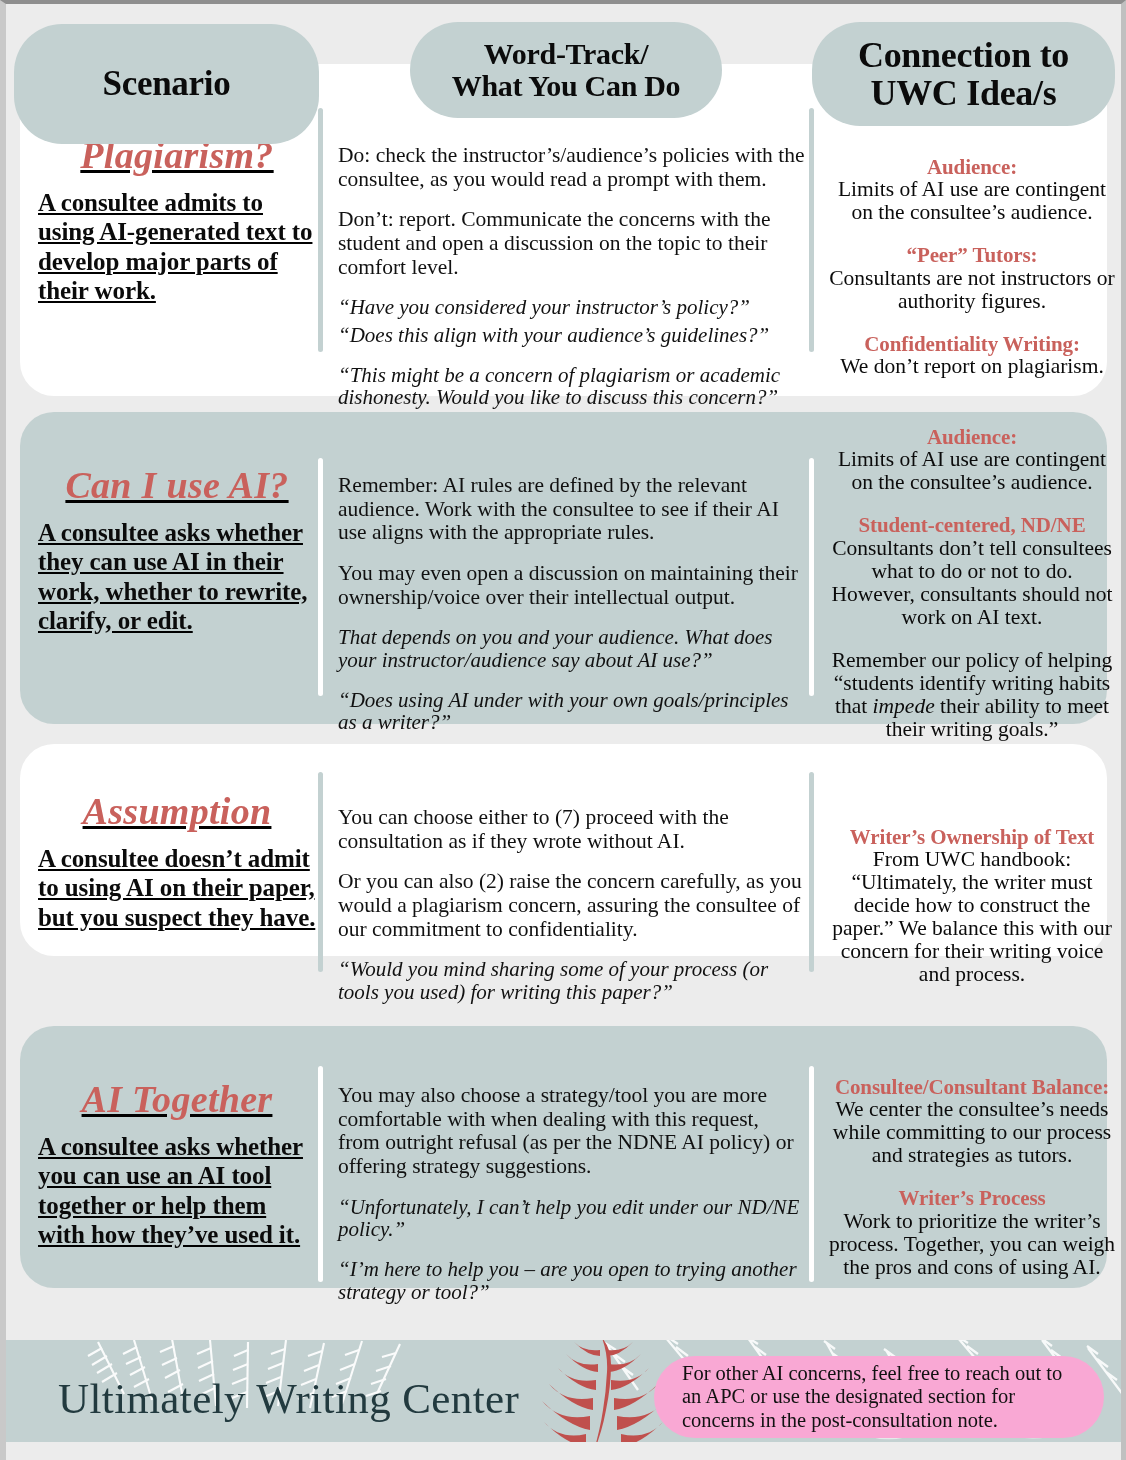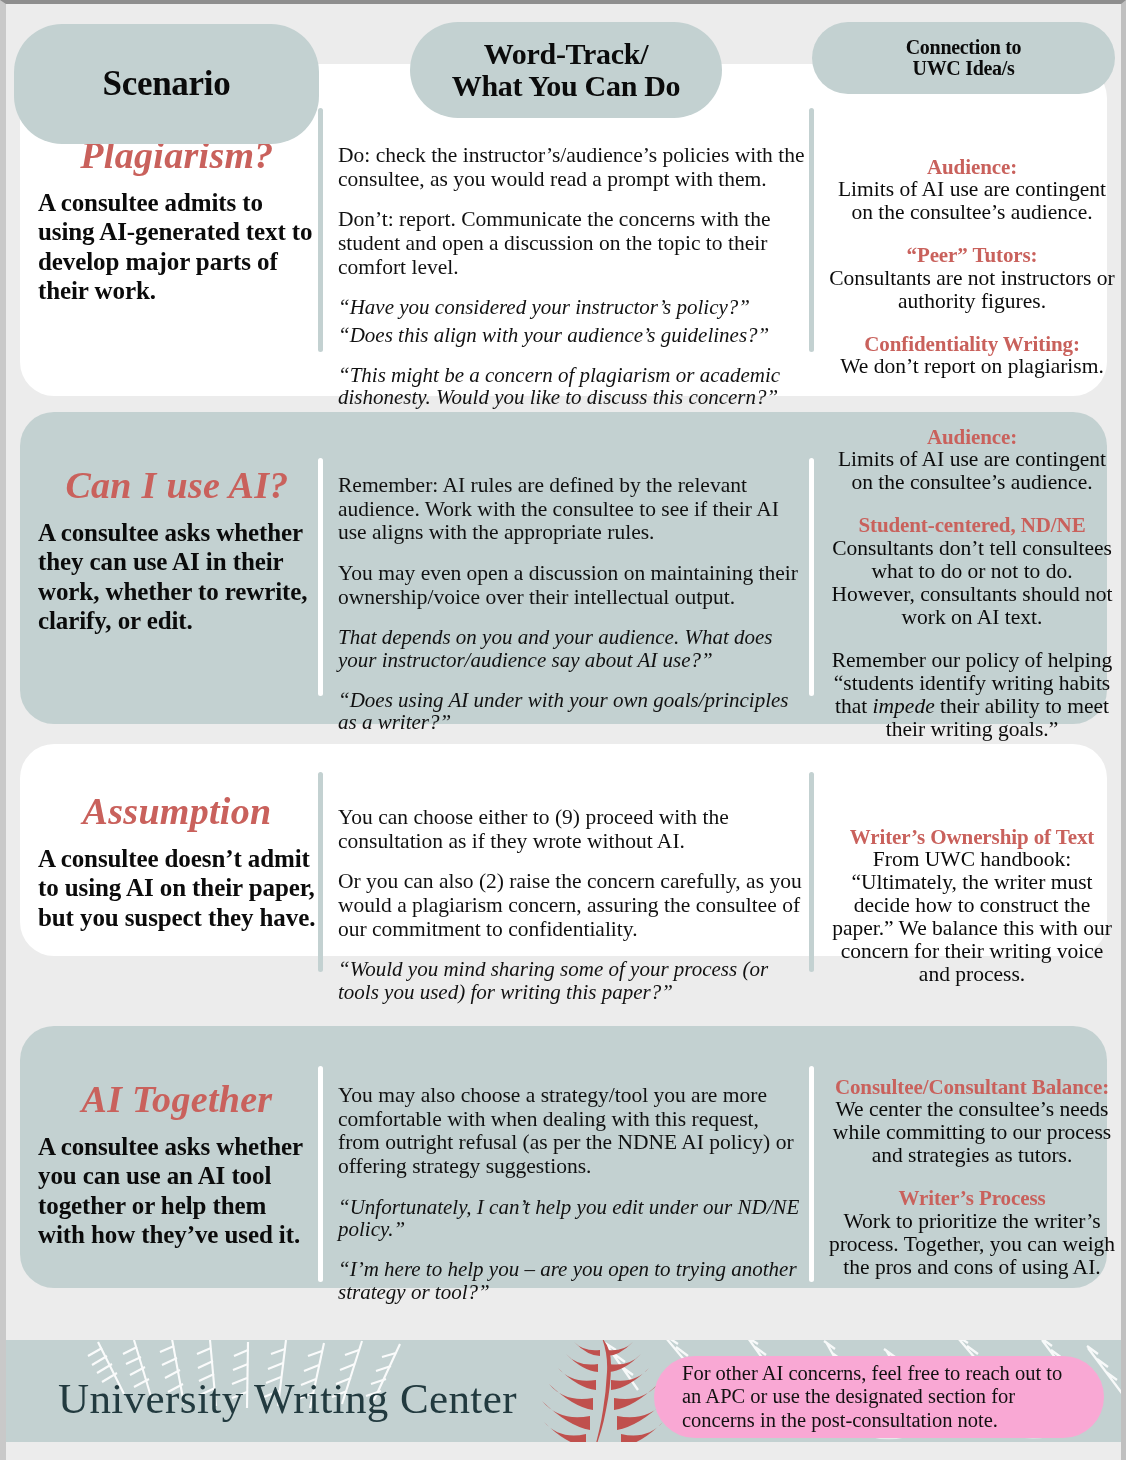--- a/index.html
+++ b/index.html
@@ -44,21 +44,21 @@
     justify-content: center;
     text-align: center;
     color: #0b0b0b;
     font-weight: bold;
     line-height: 1.06;
     font-family: "Liberation Serif", serif;
     letter-spacing: -0.3px;
   }
   #pill-scenario { left: 8px;  top: 2px; width: 305px; height: 120px; font-size: 35px; }
   #pill-wordtrack{ left: 404px; top: 0px; width: 312px; height: 96px; font-size: 30px; }
-  #pill-uwc      { left: 806px; top: 0px; width: 303px; height: 72px; font-size: 20px; }
+  #pill-uwc      { left: 806px; top: 0px; width: 303px; height: 104px; font-size: 36px; }
 
   
   .row-card {
     position: absolute;
     left: 14px;
     width: 1087px;
     border-radius: 34px;
     box-sizing: border-box;
   }
   .row-card.light { background: #ffffff; }
@@ -71,20 +71,21 @@
 
   
   .row-inner {
     position: absolute;
     left: 0; right: 0; top: 0; bottom: 0;
   }
   .col-scenario {
     position: absolute;
     left: 18px;
     width: 278px;
+    text-decoration: underline;
   }
   .col-word {
     position: absolute;
     left: 318px;
     width: 468px;
   }
   .col-uwc {
     position: absolute;
     left: 808px;
     width: 288px;
@@ -292,21 +293,21 @@
     <div class="row-inner">
       <div class="divider d1" style="top:28px;height:200px;"></div>
       <div class="divider d2" style="top:28px;height:200px;"></div>
 
       <div class="col-scenario" style="top:48px;">
         <p class="scenario-title">Assumption</p>
         <p class="scenario-desc">A consultee doesn’t admit to using AI on their paper, but you suspect they have.</p>
       </div>
 
       <div class="col-word" style="top:62px;">
-        <p class="wt-p">You can choose either to (9) proceed with the consultation as if they wrote without AI.</p>
+        <p class="wt-p">You can choose either to (7) proceed with the consultation as if they wrote without AI.</p>
         <p class="wt-p">Or you can also (2) raise the concern carefully, as you would a plagiarism concern, assuring the consultee of our commitment to confidentiality.</p>
         <p class="wt-p quote">“Would you mind sharing some of your process (or tools you used) for writing this paper?”</p>
       </div>
 
       <div class="col-uwc" style="top:82px;">
         <div class="uwc-block">
           <p class="uwc-head">Writer’s Ownership of Text</p>
           <p class="uwc-body">From UWC handbook: “Ultimately, the writer must decide how to construct the paper.” We balance this with our concern for their writing voice and process.</p>
         </div>
       </div>
@@ -396,21 +397,21 @@
           <path d="M89 62 q-28 5 -44 -14 q24 23 44 26 z"></path>
           <path d="M110 62 q28 5 44 -14 q-24 23 -44 26 z"></path>
           <path d="M86 80 q-30 6 -48 -15 q26 25 48 29 z"></path>
           <path d="M113 80 q30 6 48 -15 q-26 25 -48 29 z"></path>
           <path d="M82 98 q-26 6 -42 -12 q22 22 42 25 z"></path>
           <path d="M117 98 q26 6 42 -12 q-22 22 -42 25 z"></path>
         </g>
       </g>
     </svg>
 
-    <div id="uwc-logo-text">University Writing Center</div>
+    <div id="uwc-logo-text">Ultimately Writing Center</div>
 
     <div id="footer-note">
       <p id="footer-note-text">For other AI concerns, feel free to reach out to an APC or use the designated section for concerns in the post-consultation note.</p>
     </div>
 
     <div id="footer-bottom-strip"></div>
   </div>
 
 </div>
 

